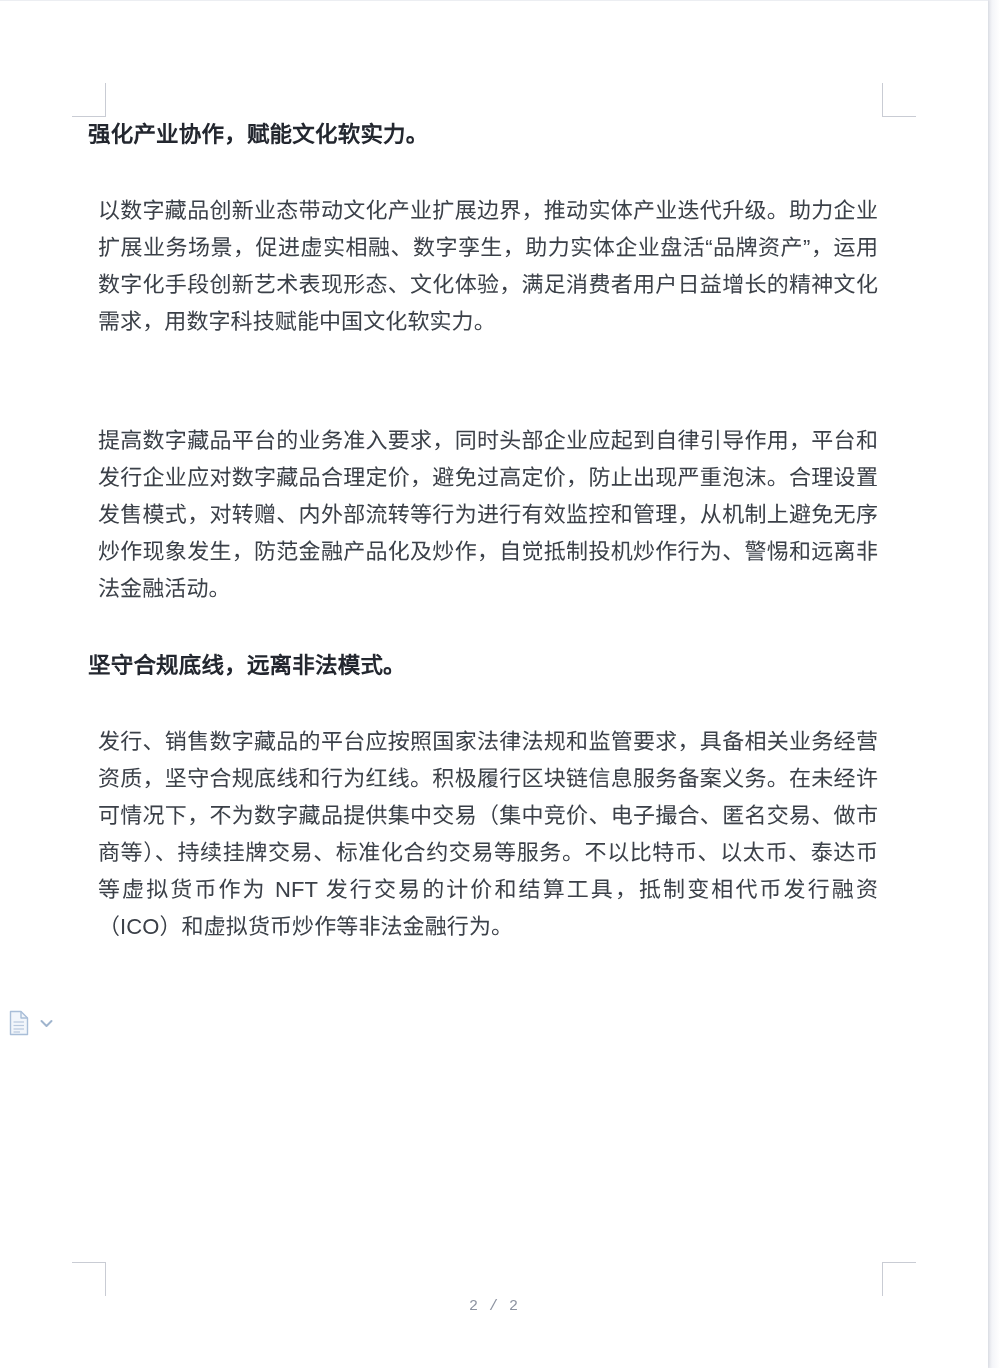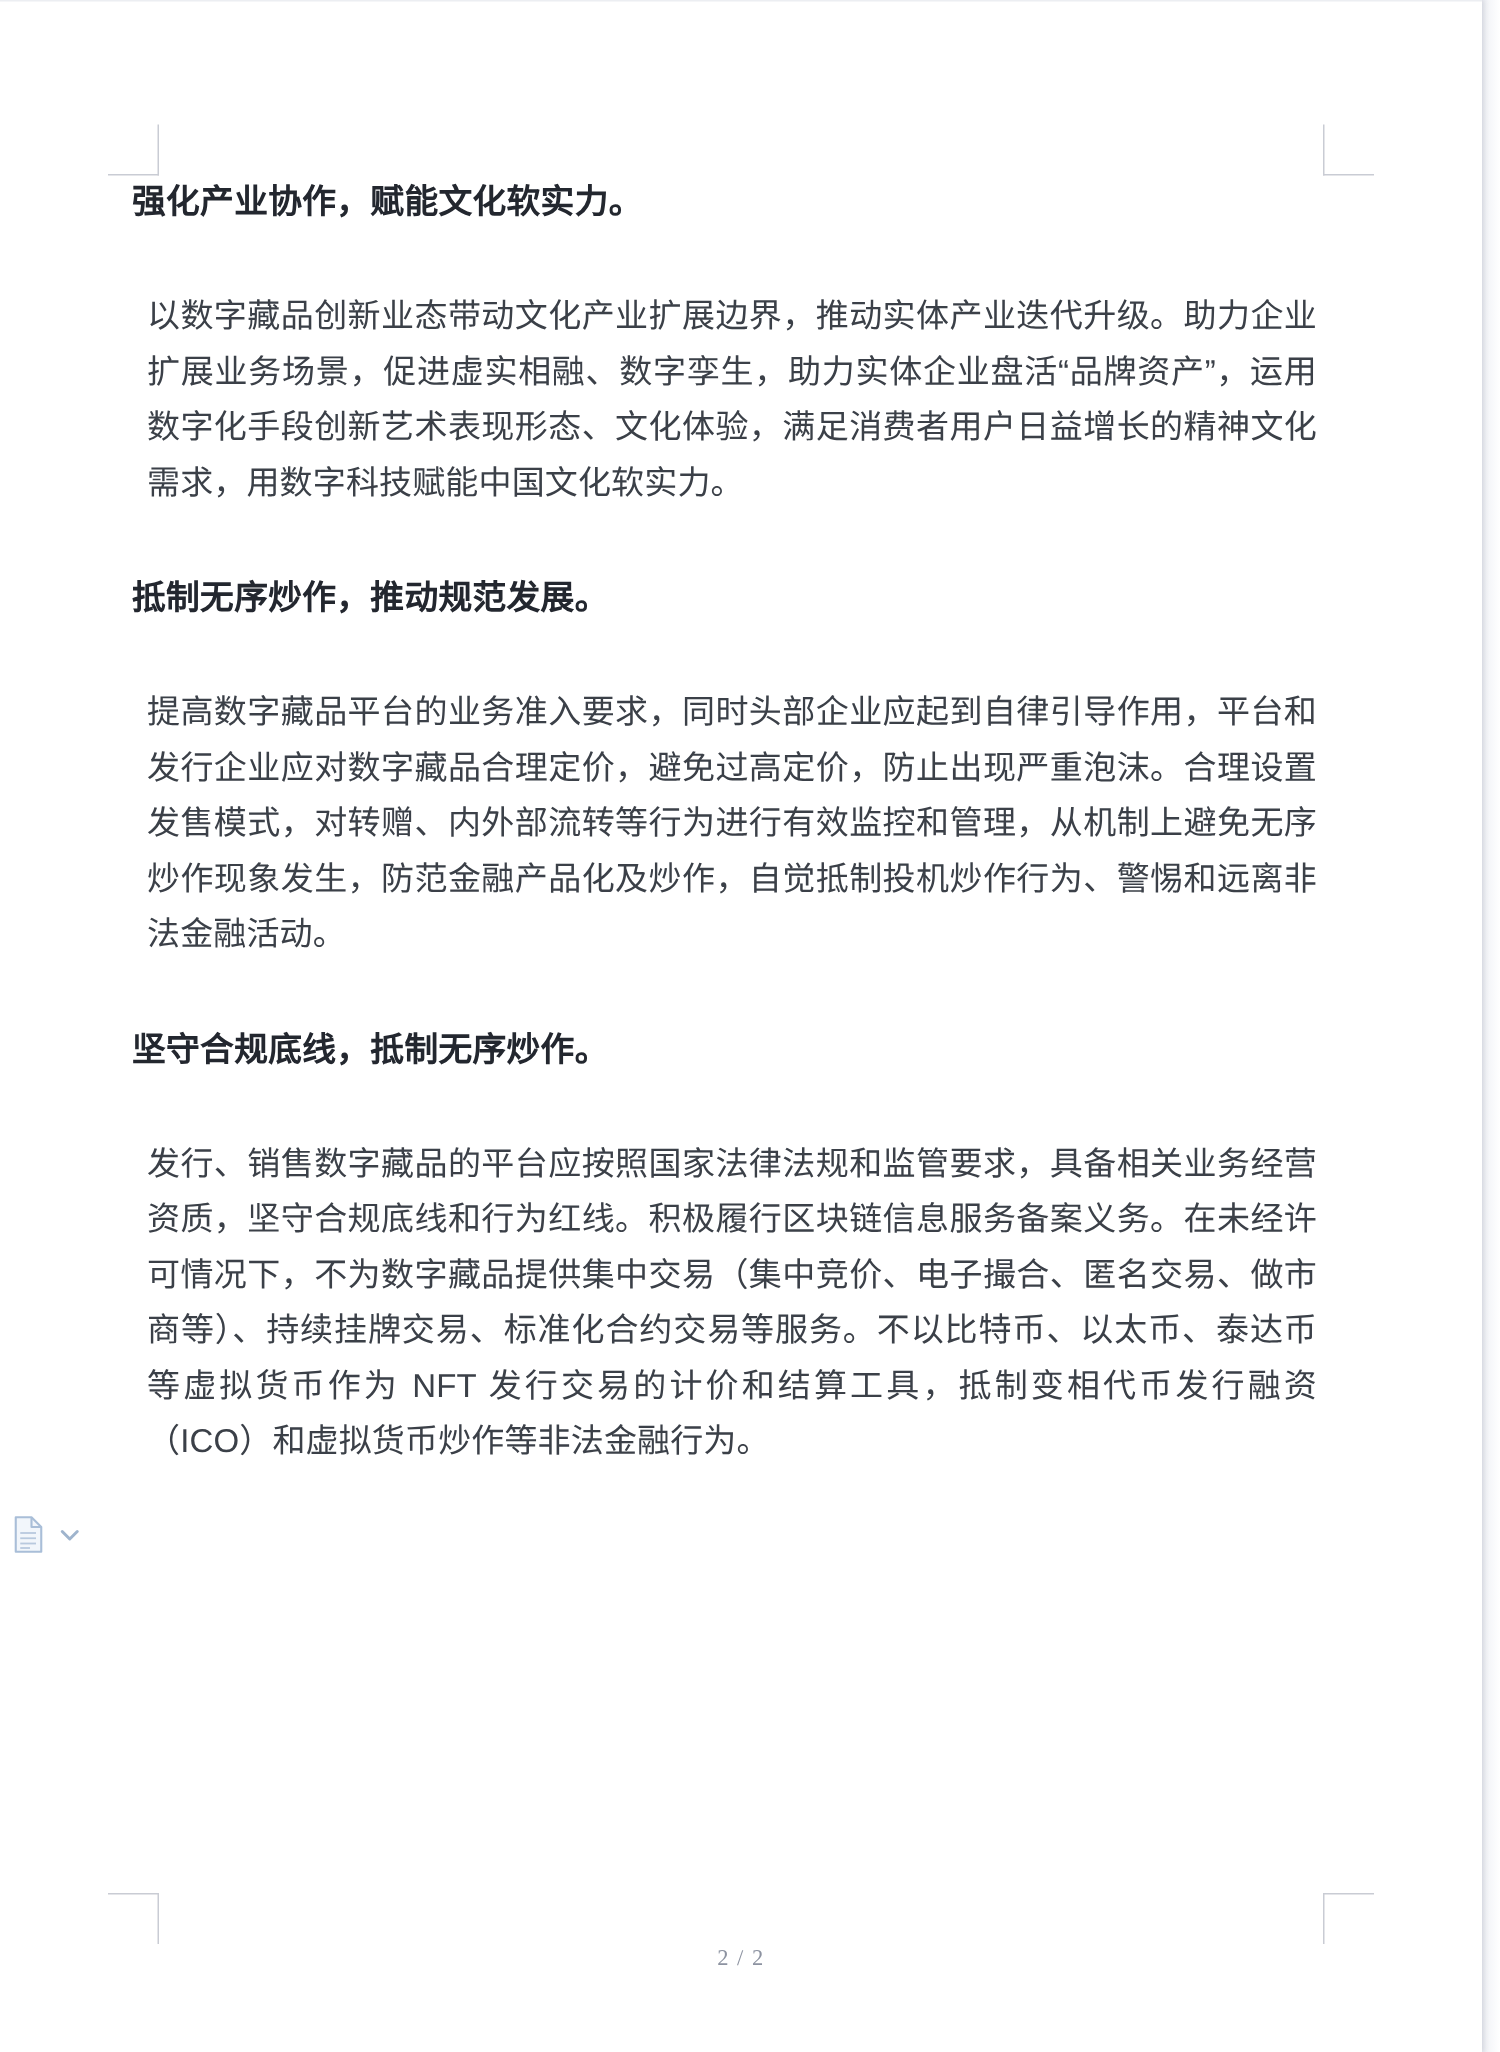--- a/index.html
+++ b/index.html
@@ -126,21 +126,21 @@
     text-justify: inter-ideograph;
   }
 
   
   .page-number {
     position: absolute;
     left: 0;
     top: 1298px;
     width: 988px;
     text-align: center;
-    font-family: Liberation Serif, serif;
+    font-family: Liberation Mono, monospace;
     font-size: 15px;
     color: #8d93a1;
     letter-spacing: 1px;
   }
 
   
   .margin-tool {
     position: absolute;
     left: 8px;
     top: 1010px;
@@ -178,27 +178,26 @@
     </div>
 
     <div class="content">
 
       <h2 class="heading">强化产业协作，赋能文化软实力。</h2>
       <div class="gap-after-heading"></div>
       <p class="para">以数字藏品创新业态带动文化产业扩展边界，推动实体产业迭代升级。助力企业扩展业务场景，促进虚实相融、数字孪生，助力实体企业盘活“品牌资产”，运用数字化手段创新艺术表现形态、文化体验，满足消费者用户日益增长的精神文化需求，用数字科技赋能中国文化软实力。</p>
 
       <div class="gap-after-para"></div>
 
-      <h2 class="heading">抵制无序炒作，推动规范发展。</h2>
       <div class="gap-after-heading"></div>
       <p class="para">提高数字藏品平台的业务准入要求，同时头部企业应起到自律引导作用，平台和发行企业应对数字藏品合理定价，避免过高定价，防止出现严重泡沫。合理设置发售模式，对转赠、内外部流转等行为进行有效监控和管理，从机制上避免无序炒作现象发生，防范金融产品化及炒作，自觉抵制投机炒作行为、警惕和远离非法金融活动。</p>
 
       <div class="gap-after-para"></div>
 
-      <h2 class="heading">坚守合规底线，抵制无序炒作。</h2>
+      <h2 class="heading">坚守合规底线，远离非法模式。</h2>
       <div class="gap-after-heading"></div>
       <p class="para">发行、销售数字藏品的平台应按照国家法律法规和监管要求，具备相关业务经营资质，坚守合规底线和行为红线。积极履行区块链信息服务备案义务。在未经许可情况下，不为数字藏品提供集中交易（集中竞价、电子撮合、匿名交易、做市商等）、持续挂牌交易、标准化合约交易等服务。不以比特币、以太币、泰达币等虚拟货币作为 NFT 发行交易的计价和结算工具，抵制变相代币发行融资（ICO）和虚拟货币炒作等非法金融行为。</p>
 
     </div>
 
 
     <div class="page-number">2 / 2</div>
 
   </div>
 

